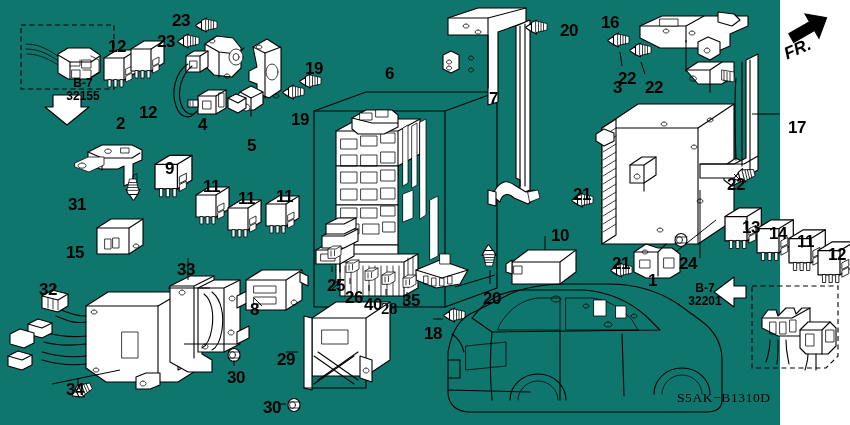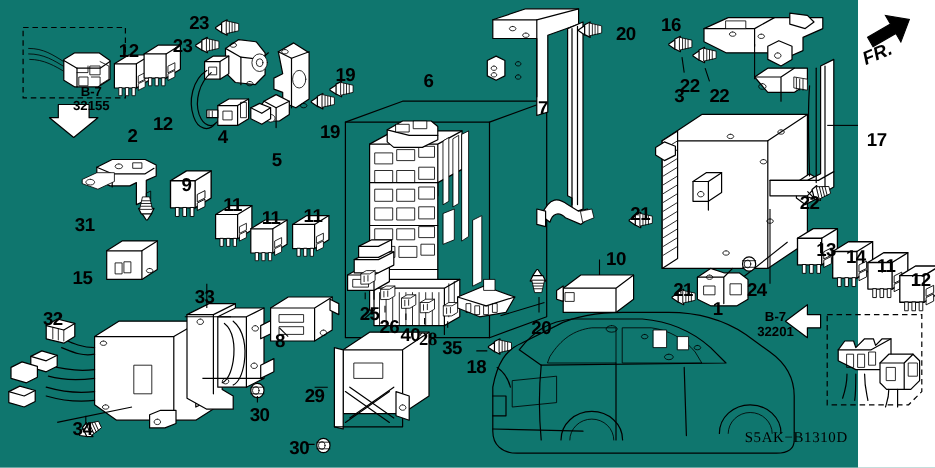--- a/index.html
+++ b/index.html
@@ -593,21 +593,21 @@
       <div class="lbl num" style="left: 177px; top: 249px; margin-top: 12px;">33</div>
       <div class="lbl num" style="left: 250px; top: 301px;">8</div>
       <div class="lbl num" style="left: 39px; top: 281px;">32</div>
       <div class="lbl num" style="left: 612px; top: 255px;">21</div>
       <div class="lbl num" style="left: 679px; top: 255px;">24</div>
       <div class="lbl num" style="left: 648px; top: 272px;">1</div>
       <div class="lbl num" style="left: 327px; top: 277px;">25</div>
       <div class="lbl num" style="left: 345px; top: 289px;">26</div>
       <div class="lbl num" style="left: 364px; top: 296px;">40</div>
       <div class="lbl num" style="left: 381px; top: 300px; font-family: Liberation Serif, serif;">28</div>
-      <div class="lbl num" style="left: 402px; top: 308px;">35</div>
+      <div class="lbl num" style="left: 402px; top: 292px;">35</div>
       <div class="lbl num" style="left: 483px; top: 290px;">20</div>
       <div class="lbl num" style="left: 424px; top: 325px;">18</div>
       <div class="lbl num" style="left: 277px; top: 351px; text-align: right;">29</div>
       <div class="lbl num" style="left: 227px; top: 369px;">30</div>
       <div class="lbl num" style="left: 66px; top: 381px;">34</div>
       <div class="lbl num" style="left: 263px; top: 399px;">30</div>
     </div>
 
   <div class="bigcode" id="grp0" style="left:33px;top:77px;position:absolute;width:100px;">
     <div>B-7</div>

